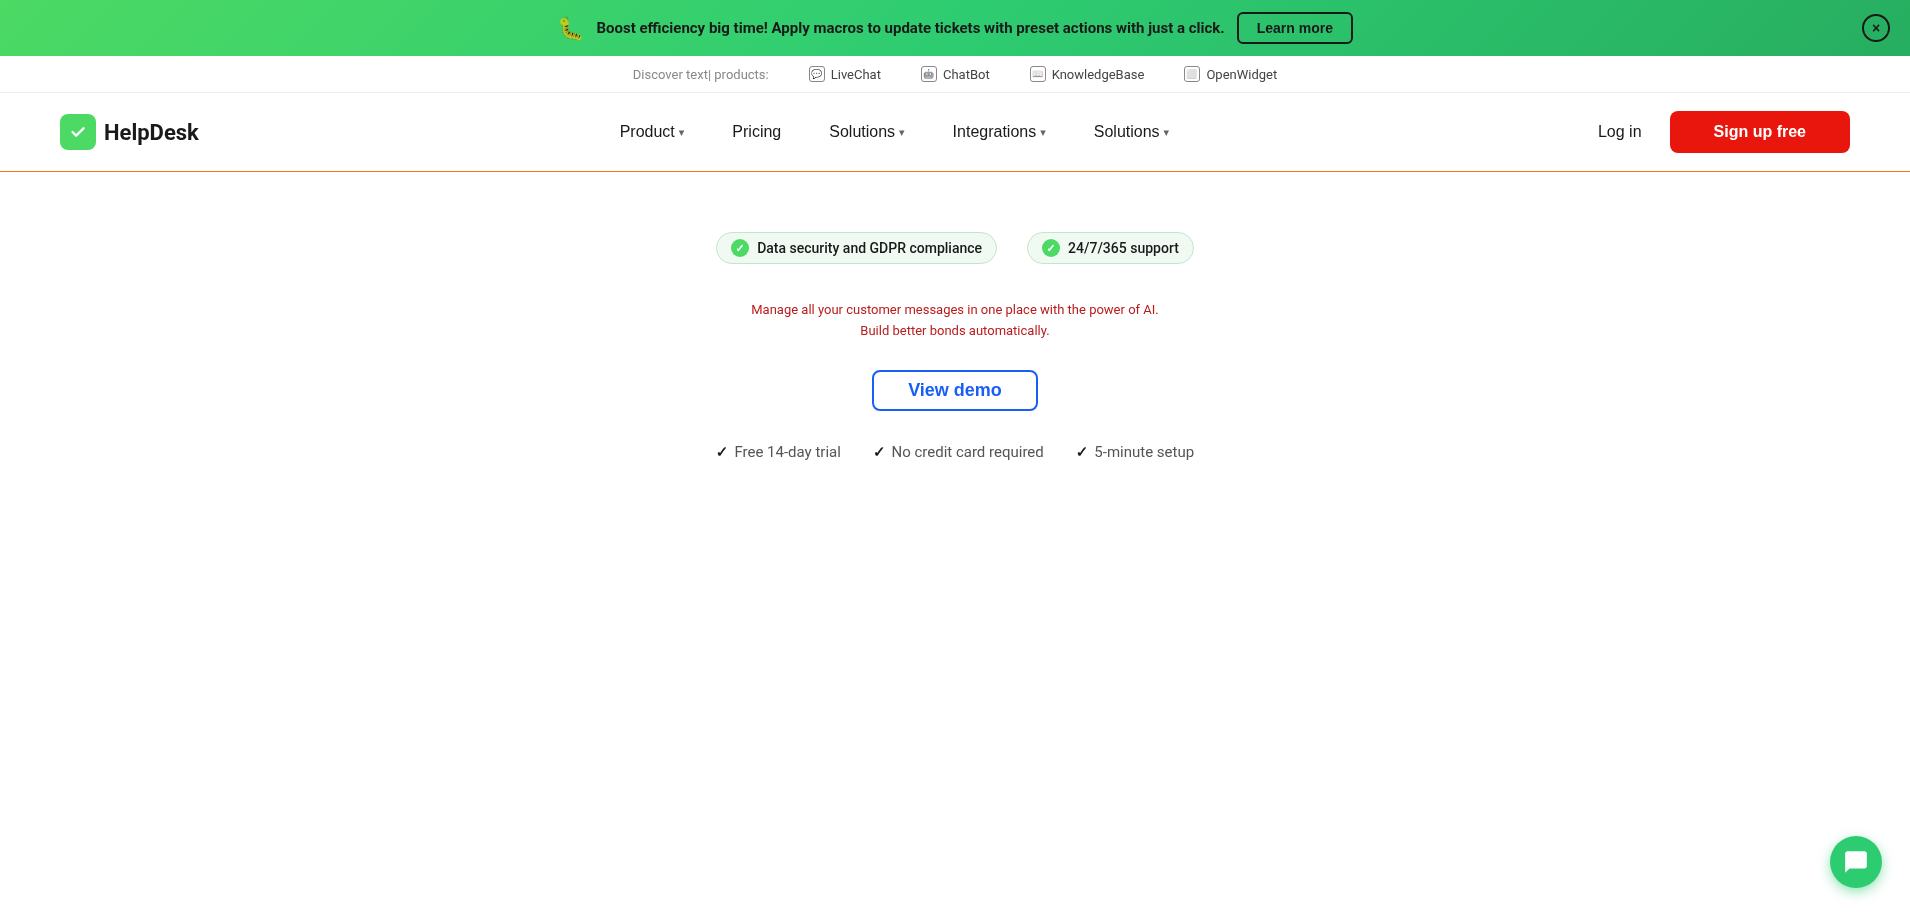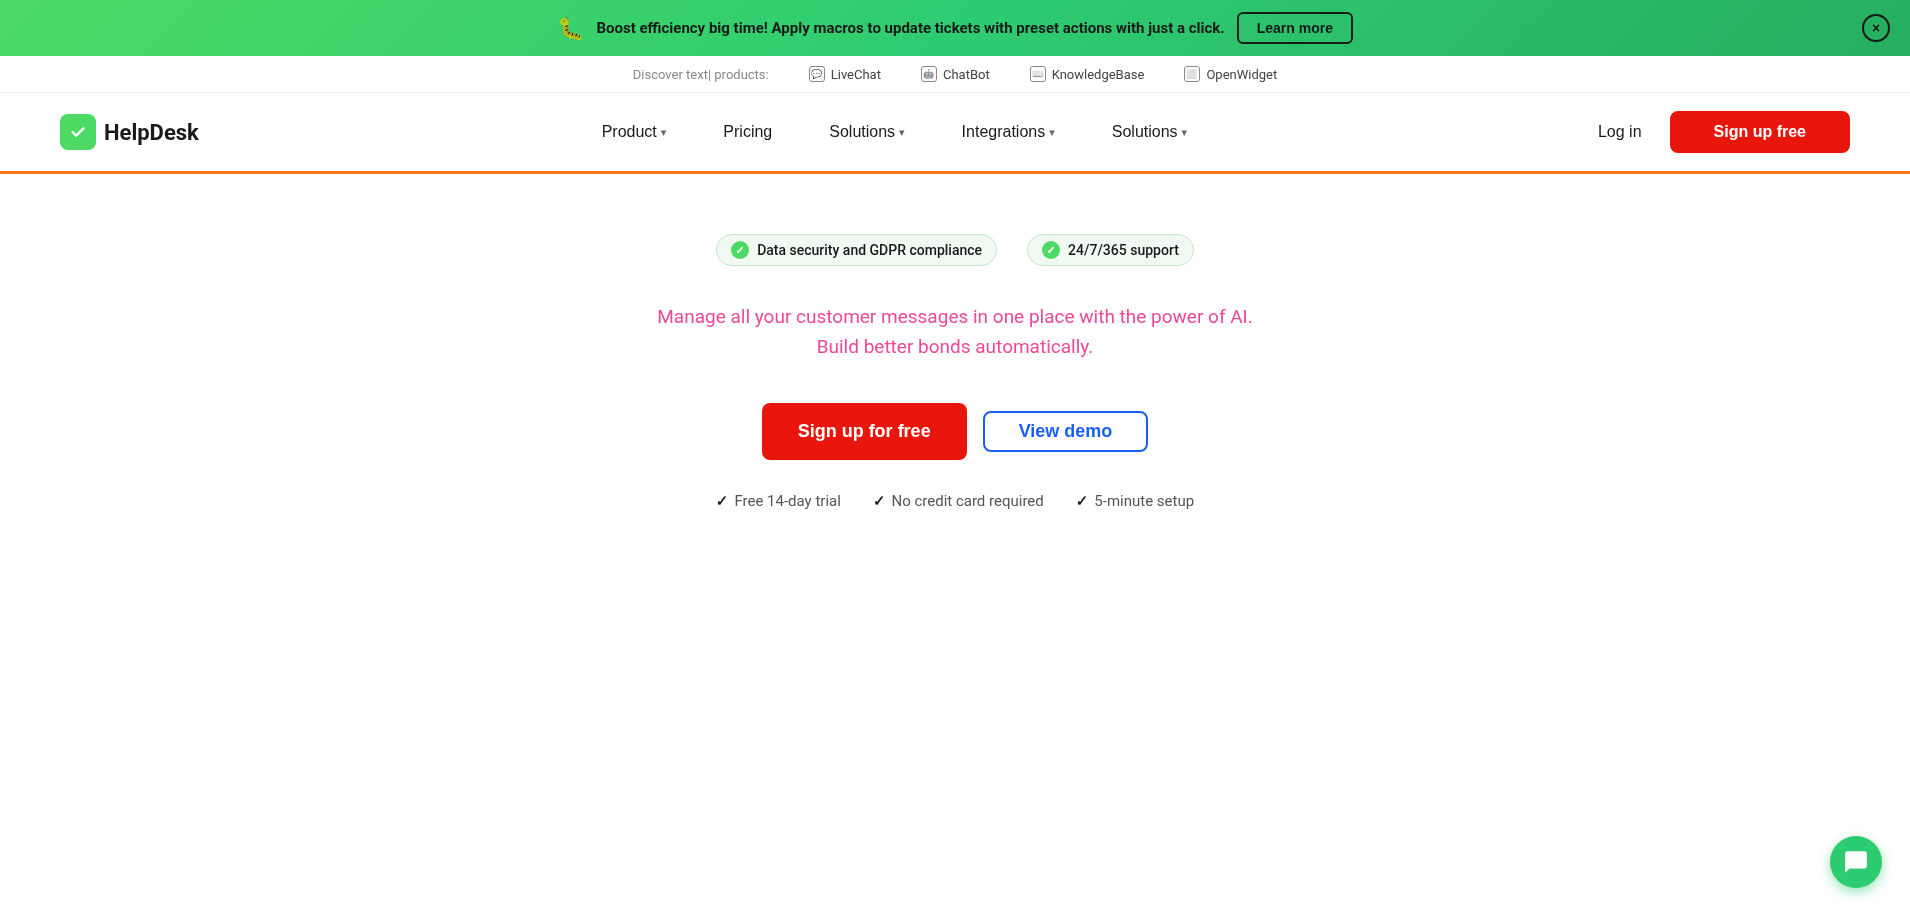--- a/index.html
+++ b/index.html
@@ -88,21 +88,21 @@
       justify-content: center;
       font-size: 9px;
     }
 
     
     .main-nav {
       padding: 18px 60px;
       display: flex;
       align-items: center;
       justify-content: space-between;
-      border-bottom: 3px solid #f97316;
+      border-bottom: 1px solid #f97316;
       background: #fff;
     }
     .logo {
       display: flex;
       align-items: center;
       gap: 8px;
       text-decoration: none;
       color: #1a1a1a;
       font-size: 22px;
       font-weight: 700;
@@ -113,21 +113,21 @@
       background: #4cd964;
       border-radius: 8px;
       display: flex;
       align-items: center;
       justify-content: center;
     }
     .logo-icon svg { width: 22px; height: 22px; }
     .nav-links {
       display: flex;
       align-items: center;
-      gap: 25px;
+      gap: 16px;
     }
     .nav-item {
       display: flex;
       align-items: center;
       gap: 4px;
       padding: 8px 16px;
       font-size: 16px;
       font-weight: 500;
       color: #1a1a1a;
       cursor: pointer;
@@ -219,24 +219,24 @@
       content: '';
       position: absolute;
       bottom: -4px;
       left: 0;
       width: 100%;
       height: 5px;
       background: #2ecc71;
       border-radius: 3px;
     }
     .hero-sub {
-      font-size: 19px;
-      color: #ec4899;
+      font-size: 13px;
+      color: #b91c1c;
       line-height: 1.6;
-      margin-bottom: 40px;
+      margin-bottom: 28px;
       max-width: 600px;
       margin-left: auto;
       margin-right: auto;
     }
     .hero-cta {
       display: flex;
       align-items: center;
       justify-content: center;
       gap: 16px;
       margin-bottom: 32px;
@@ -373,21 +373,20 @@
       <span>24/7/365 support</span>
     </div>
   </div>
 
 
   <p class="hero-sub">
     Manage all your customer messages in one place with the power of AI.<br>Build better bonds automatically.
   </p>
 
   <div class="hero-cta">
-    <button class="cta-primary">Sign up for free</button>
     <button class="cta-secondary">View demo</button>
   </div>
 
   <div class="hero-footnotes">
     <div class="footnote-item">
       <span class="check-mark">✓</span>
       <span>Free 14-day trial</span>
     </div>
     <div class="footnote-item">
       <span class="check-mark">✓</span>

